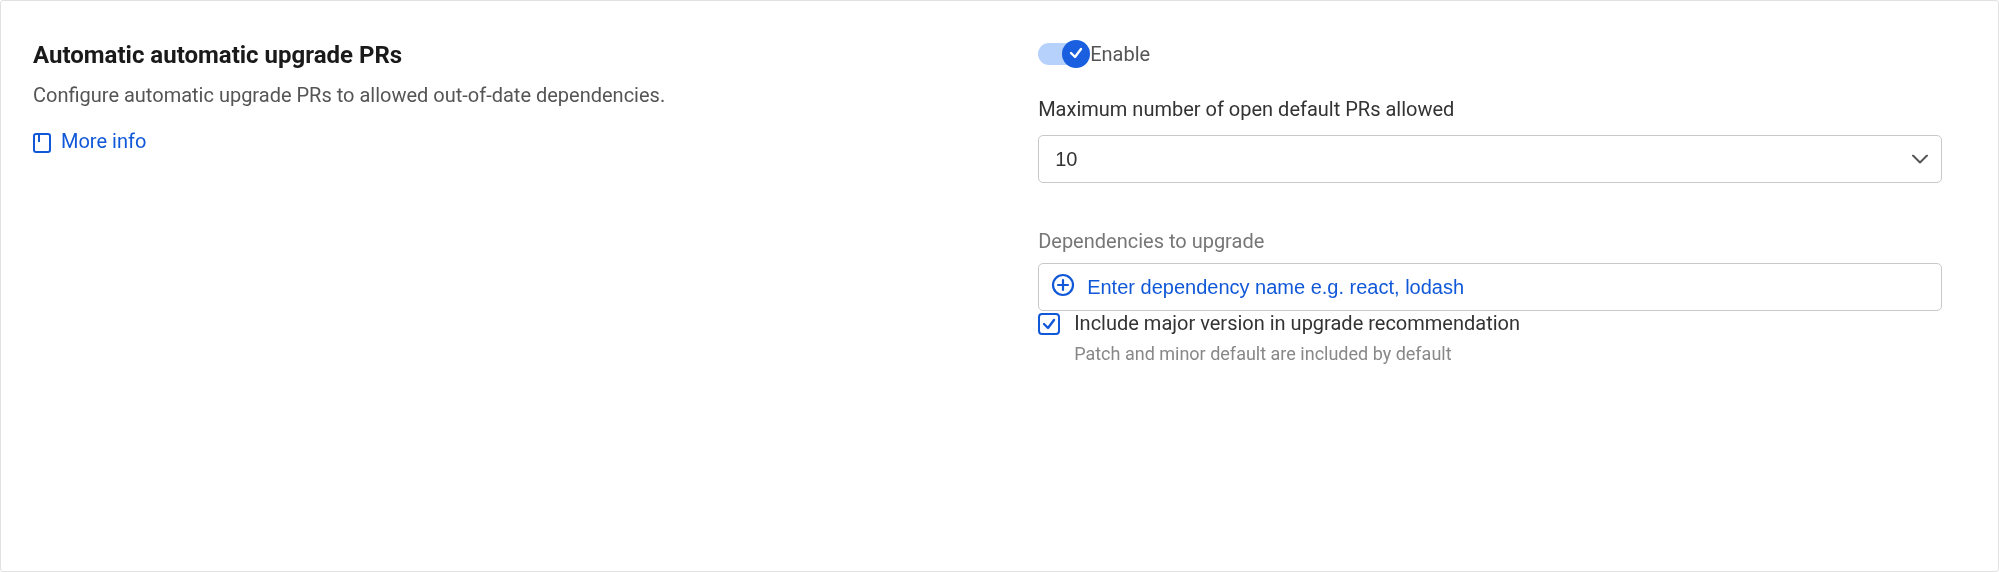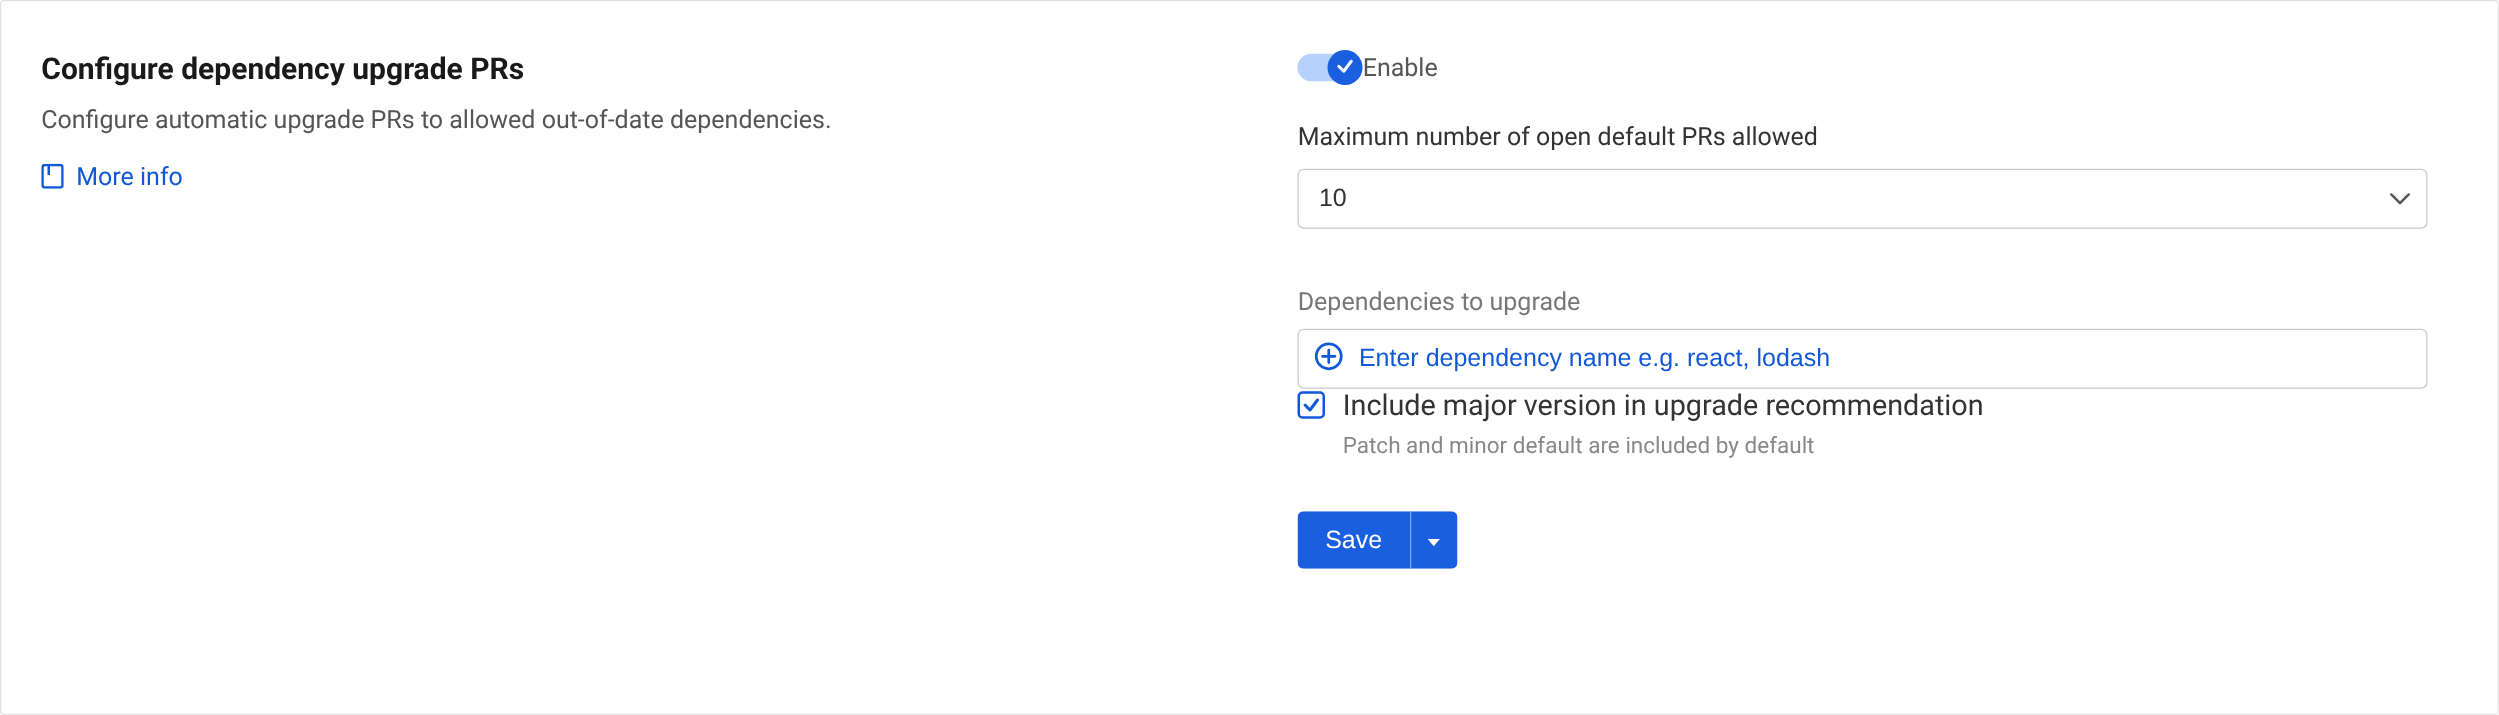--- a/index.html
+++ b/index.html
@@ -32,21 +32,21 @@
     margin: 0 0 12px 0;
   }
   .section-desc {
     font-size: 20px;
     color: #555;
     margin: 0 0 20px 0;
     line-height: 1.4;
   }
   .more-info-link {
     display: inline-flex;
-    align-items: center;
+    align-items: flex-end;
     gap: 10px;
     color: #1158d8;
     font-size: 20px;
     text-decoration: none;
     cursor: pointer;
   }
   .more-info-link svg { display: block; }
 
   .toggle-row {
     display: flex;
@@ -151,21 +151,21 @@
     border-radius: 4px;
     display: flex;
     align-items: center;
     justify-content: center;
     cursor: pointer;
     margin-top: 2px;
     flex-shrink: 0;
   }
   .checkbox svg { display: block; }
   .checkbox-texts { display: flex; flex-direction: column; gap: 8px; }
-  .checkbox-label { font-size: 23px; color: #333; }
+  .checkbox-label { font-size: 20px; color: #333; }
   .checkbox-hint { font-size: 18px; color: #888; }
 
   .save-group {
     display: inline-flex;
     height: 46px;
     border-radius: 5px;
     overflow: hidden;
   }
   .save-btn {
     background: #195fe0;
@@ -186,21 +186,21 @@
     align-items: center;
     justify-content: center;
     cursor: pointer;
   }
 </style>
 </head>
 <body>
 
 <div class="panel">
   <div class="left-col">
-    <h2 class="section-title">Configure dependency upgrade PRs</h2>
+    <h2 class="section-title">Automatic automatic upgrade PRs</h2>
     <p class="section-desc">Configure automatic upgrade PRs to allowed out-of-date dependencies.</p>
     <a class="more-info-link">
       <span>
         <svg width="18" height="20" viewBox="0 0 18 20" fill="none">
           <rect x="1" y="1" width="16" height="18" rx="2" stroke="#1158d8" stroke-width="2"></rect>
           <rect x="5" y="1" width="2" height="8" fill="#1158d8"></rect>
         </svg>
       </span>
       <span>More info</span>
     </a>
@@ -250,25 +250,15 @@
               <path d="M2 7 L6 11 L12 3" stroke="#1158d8" stroke-width="2.4" fill="none" stroke-linecap="round" stroke-linejoin="round"></path>
             </svg>
         </span>
       </div>
       <div class="checkbox-texts">
         <span class="checkbox-label">Include major version in upgrade recommendation</span>
         <span class="checkbox-hint">Patch and minor default are included by default</span>
       </div>
     </div>
 
-    <div class="save-group">
-      <button class="save-btn">Save</button>
-      <button class="save-caret-btn">
-        <span>
-          <svg width="10" height="6" viewBox="0 0 10 6">
-              <path d="M0 0 L5 6 L10 0 Z" fill="#fff"></path>
-            </svg>
-        </span>
-      </button>
-    </div>
 
   </div>
 </div>
 
 </body></html>

